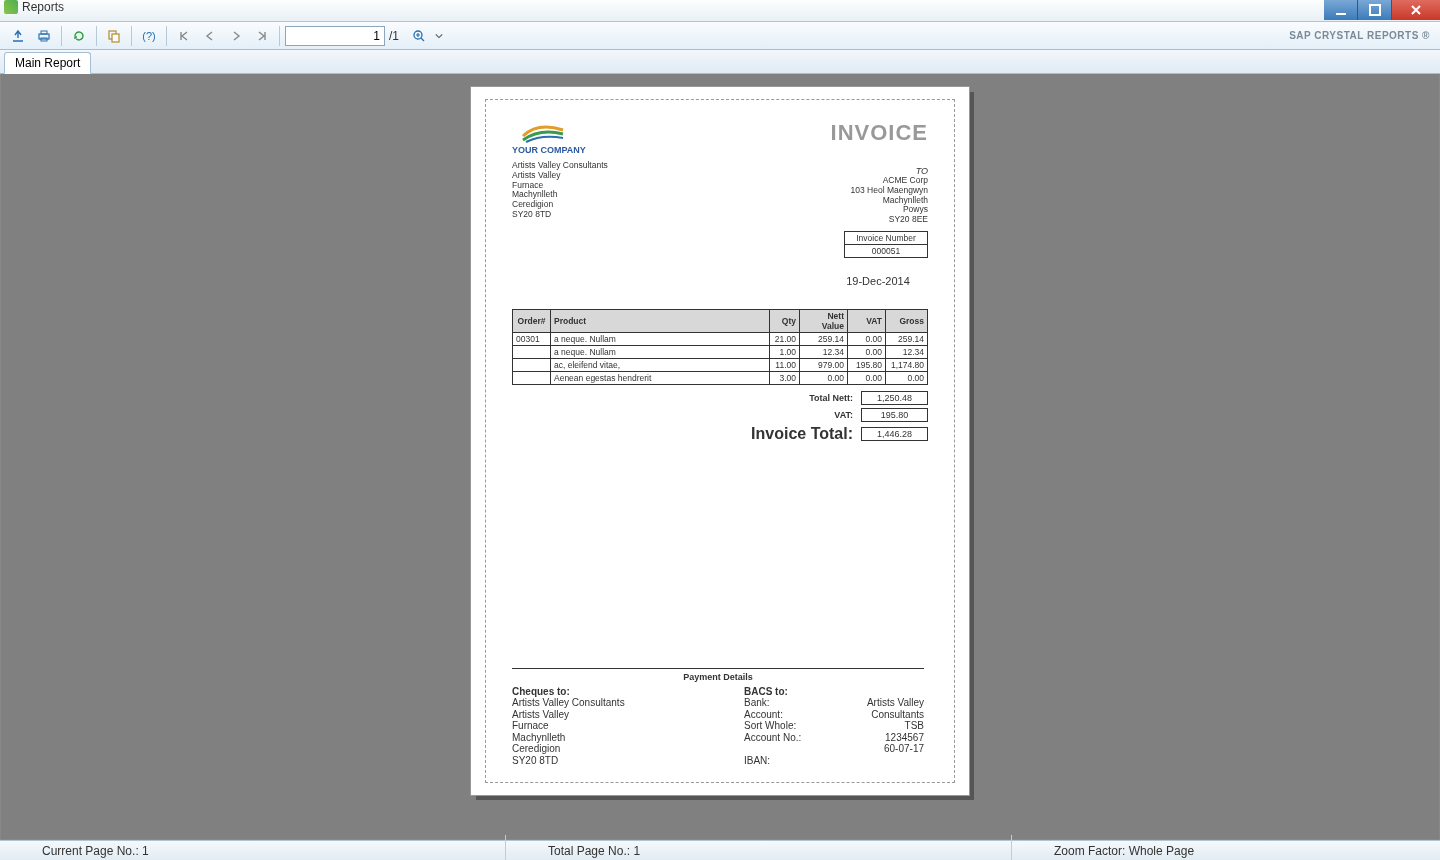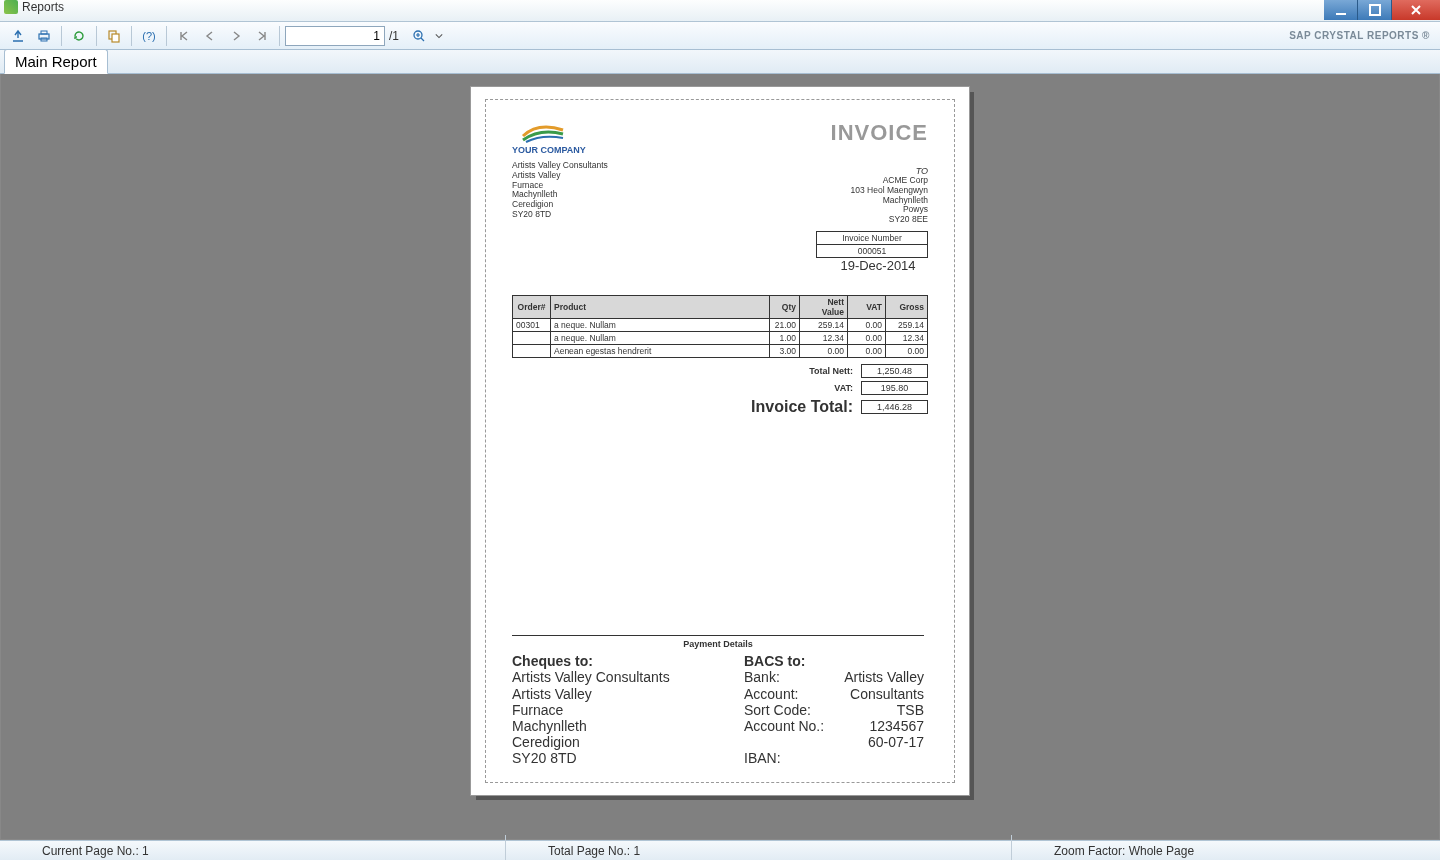--- a/index.html
+++ b/index.html
@@ -18,21 +18,21 @@
   
   .toolbar { height: 28px; background: linear-gradient(#fafcfe,#e4eff8); border-bottom: 1px solid #a7bed2; display: flex; align-items: center; padding: 0 6px; gap: 2px; position: relative; }
   .tbtn { width: 24px; height: 22px; display: flex; align-items: center; justify-content: center; border: 1px solid transparent; border-radius: 2px; cursor: pointer; }
   .sep { width: 1px; height: 20px; background: #b8c8d6; margin: 0 3px; }
   .page-input { width: 100px; height: 20px; border: 1px solid #8ea6bc; font-size: 12px; padding: 0 4px; text-align: right; }
   .page-total { font-size: 12px; color: #333; margin-left: 2px; margin-right: 6px; }
   .brand { position: absolute; right: 10px; font-size: 10px; letter-spacing: 0.5px; color: #7a8a98; font-weight: bold; }
   
   
   .tabstrip { height: 24px; background: linear-gradient(#f2f7fb,#e0ebf4); border-bottom: 1px solid #a7bed2; display: flex; align-items: flex-end; padding-left: 4px; }
-  .tab { background: #fff; border: 1px solid #a7bed2; border-bottom: 1px solid #fff; padding: 3px 10px; font-size: 15px; border-radius: 3px 3px 0 0; position: relative; top: 1px; }
+  .tab { background: #fff; border: 1px solid #a7bed2; border-bottom: 1px solid #fff; padding: 3px 10px; font-size: 12px; border-radius: 3px 3px 0 0; position: relative; top: 1px; }
   
   
   .viewer { position: absolute; top: 74px; left: 0; right: 0; bottom: 20px; background: #808080; border: 1px solid #888; border-top: none; display: flex; align-items: flex-start; justify-content: center; overflow: hidden; padding-top: 12px; }
   
   
   .page-shadow { position: relative; }
   .page-shadow::after { content: ""; position: absolute; right: -4px; bottom: -4px; top: 6px; left: 6px; background: #555; z-index: 0; }
   .page { position: relative; z-index: 1; width: 500px; height: 710px; background: #fff; border: 1px solid #999; display: flex; align-items: center; justify-content: center; }
   .page-inner { width: 470px; height: 684px; border: 1px dashed #999; padding: 20px 26px 16px 26px; position: relative; font-family: Arial, sans-serif; font-size: 9px; color: #333; }
   
@@ -42,24 +42,24 @@
   .logo-swirl { width: 50px; height: 24px; position: relative; margin-left: 6px; }
   .logo-swirl svg { width: 100%; height: 100%; }
   .logo-text { font-size: 9px; font-weight: bold; color: #2b5aa0; margin-top: 1px; }
   .company-addr { margin-top: 6px; font-size: 8.5px; line-height: 1.15; }
   .inv-right { text-align: right; }
   .inv-title { font-size: 22px; font-weight: bold; color: #999; letter-spacing: 1px; }
   .to-label { font-size: 9px; font-style: italic; margin-top: 20px; }
   .client-addr { font-size: 8.5px; line-height: 1.15; }
   
   
-  .inv-num-box { margin-top: 6px; margin-left: auto; width: 112px; border: 1px solid #333; font-size: 8.5px; text-align: center; }
+  .inv-num-box { margin-top: 6px; margin-left: auto; width: 84px; border: 1px solid #333; font-size: 8.5px; text-align: center; }
   .inv-num-box .lbl { border-bottom: 1px solid #333; padding: 1px 0; }
   .inv-num-box .val { padding: 1px 0; }
-  .inv-date { text-align: center; font-size: 13px; margin-top: 0; width: 100px; margin-left: auto; }
+  .inv-date { text-align: center; font-size: 11px; margin-top: 17px; width: 100px; margin-left: auto; }
   
   
   .items-table { width: 100%; border-collapse: collapse; margin-top: 22px; font-size: 8.5px; }
   .items-table th { border: 1px solid #333; background: #d8d8d8; padding: 1px 3px; font-weight: bold; }
   .items-table td { border: 1px solid #333; padding: 1px 3px; }
   .items-table .num { text-align: right; }
   .items-table th.order { width: 38px; }
   .items-table th.qty { width: 30px; }
   .items-table th.nv { width: 48px; }
   .items-table th.vat { width: 38px; }
@@ -69,21 +69,21 @@
   .totals { margin-top: 6px; margin-left: auto; width: 200px; font-size: 9px; }
   .totals-row { display: flex; justify-content: flex-end; align-items: center; margin-bottom: 3px; gap: 8px; }
   .totals-row .tlabel { text-align: right; font-weight: bold; }
   .totals-row .tval { border: 1px solid #333; width: 67px; text-align: center; padding: 1px 3px; }
   .totals-row.grand .tlabel { font-size: 16px; }
   
   
   .pay-section { position: absolute; left: 26px; right: 30px; bottom: 16px; }
   .pay-divider-top { border-top: 1px solid #333; margin-bottom: 3px; }
   .pay-title { text-align: center; font-weight: bold; font-size: 9px; margin-bottom: 4px;}
-  .pay-cols { display: flex; gap: 52px; font-size: 14px; line-height: 1.15; }
+  .pay-cols { display: flex; gap: 52px; font-size: 10px; line-height: 1.15; }
   .pay-col-left { flex: 1; }
   .pay-col-right { flex: 1; display: flex; }
   .pay-labels { }
   .pay-values { margin-left: auto; text-align: right; }
   .pay-bold { font-weight: bold; }
   
   
   .statusbar { position: absolute; left: 0; right: 0; bottom: 0; height: 20px; background: linear-gradient(#f5f9fc,#e2ecf4); border-top: 1px solid #b0c4d4; display: flex; align-items: center; font-size: 12px; color: #333; }
   .status-cell { padding: 16px 6px; border-right: 1px solid #c0cdd8; height: 100%; display: flex; align-items: center; margin-left: 36px; }
   .status-cell.c1 { width: 470px; }
@@ -259,20 +259,28 @@
               <tr>
                 <td></td>
                 <td>a neque. Nullam</td>
                 <td class="num">1.00</td>
                 <td class="num">12.34</td>
                 <td class="num">0.00</td>
                 <td class="num">12.34</td>
               </tr>
               <tr>
                 <td></td>
+                <td>ac, eleifend vitae,</td>
+                <td class="num">11.00</td>
+                <td class="num">979.00</td>
+                <td class="num">195.80</td>
+                <td class="num">1,174.80</td>
+              </tr>
+              <tr>
+                <td></td>
                 <td>Aenean egestas hendrerit</td>
                 <td class="num">3.00</td>
                 <td class="num">0.00</td>
                 <td class="num">0.00</td>
                 <td class="num">0.00</td>
               </tr>
             </tbody>
         </table>
 
         <div class="totals">
@@ -301,21 +309,21 @@
               <div>Furnace</div>
               <div>Machynlleth</div>
               <div>Ceredigion</div>
               <div>SY20 8TD</div>
             </div>
             <div class="pay-col-right">
               <div class="pay-labels">
                 <div class="pay-bold">BACS to:</div>
                 <div>Bank:</div>
                 <div>Account:</div>
-                <div>Sort Code:</div>
+                <div>Sort Whole:</div>
                 <div>Account No.:</div>
                 <div>&nbsp;</div>
                 <div>IBAN:</div>
               </div>
               <div class="pay-values">
                 <div>&nbsp;</div>
                 <div>Artists Valley</div>
                 <div>Consultants</div>
                 <div>TSB</div>
                 <div>1234567</div>

